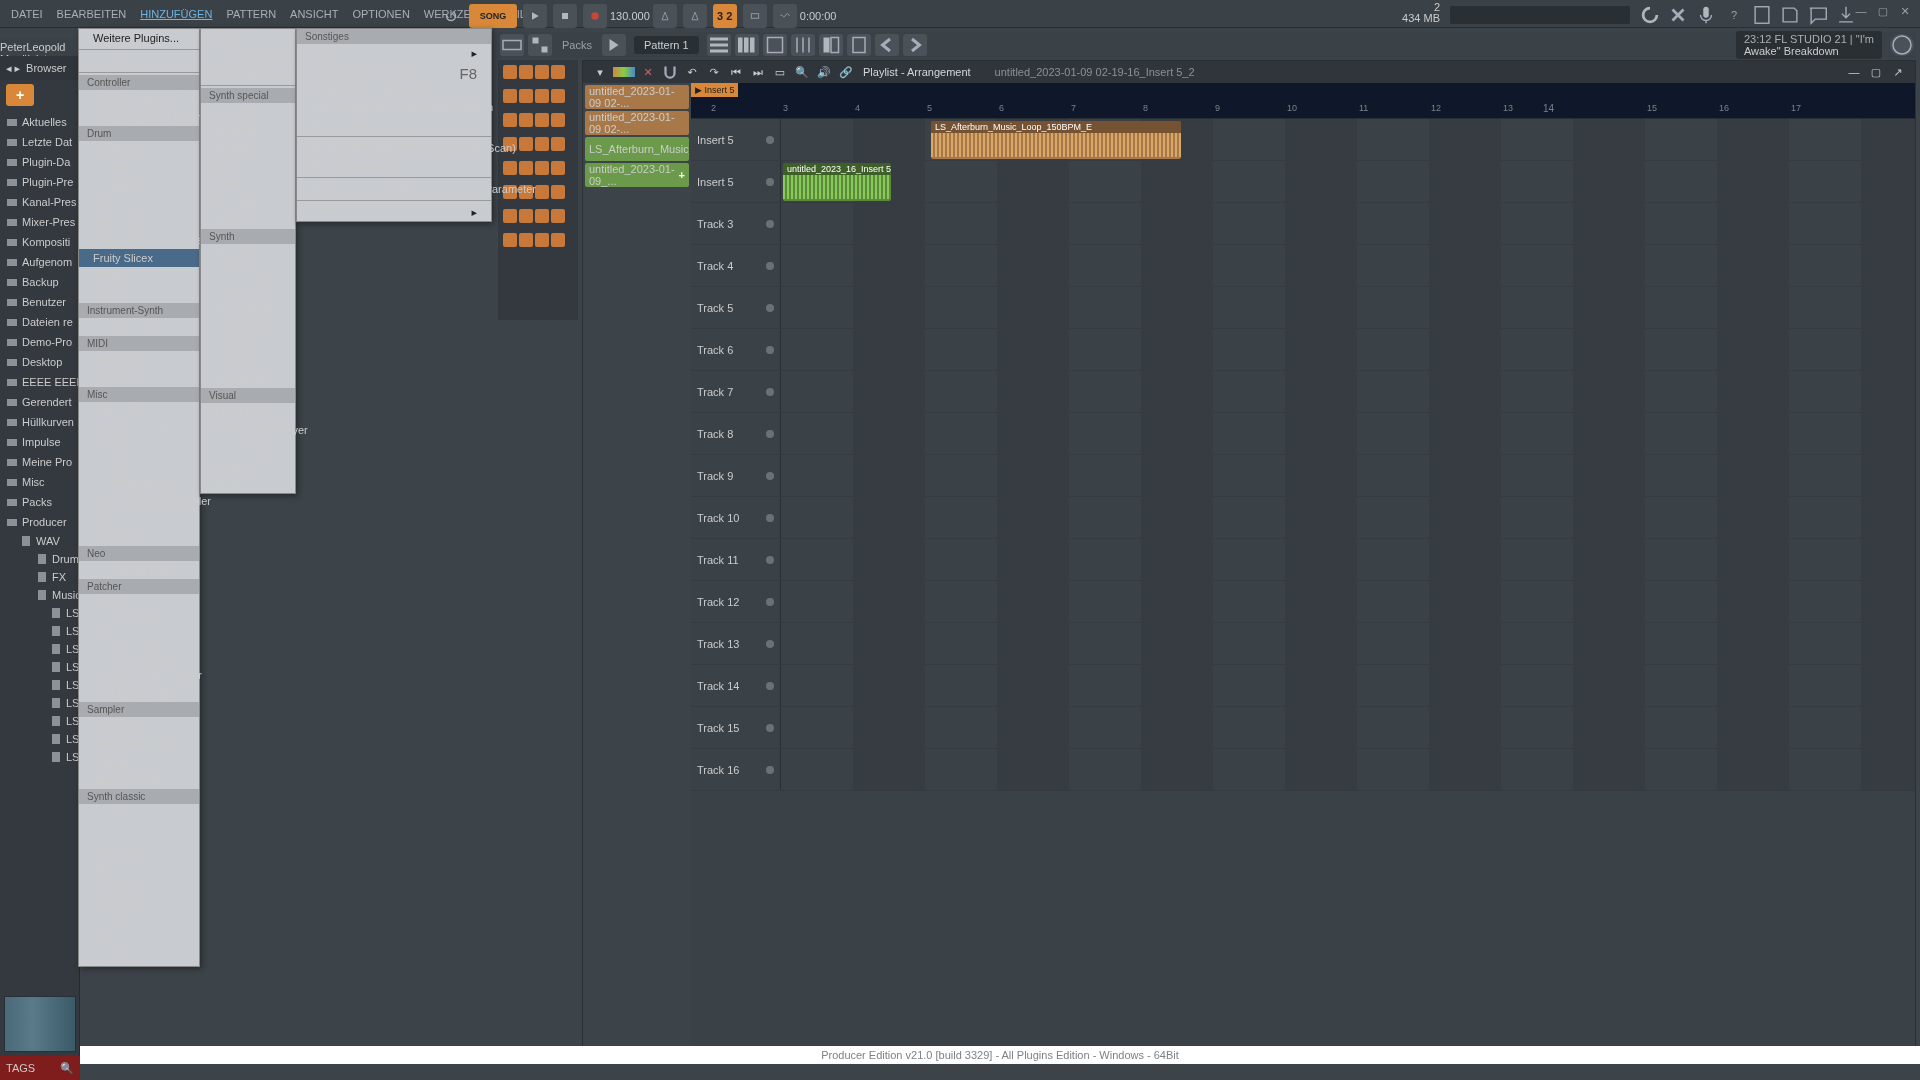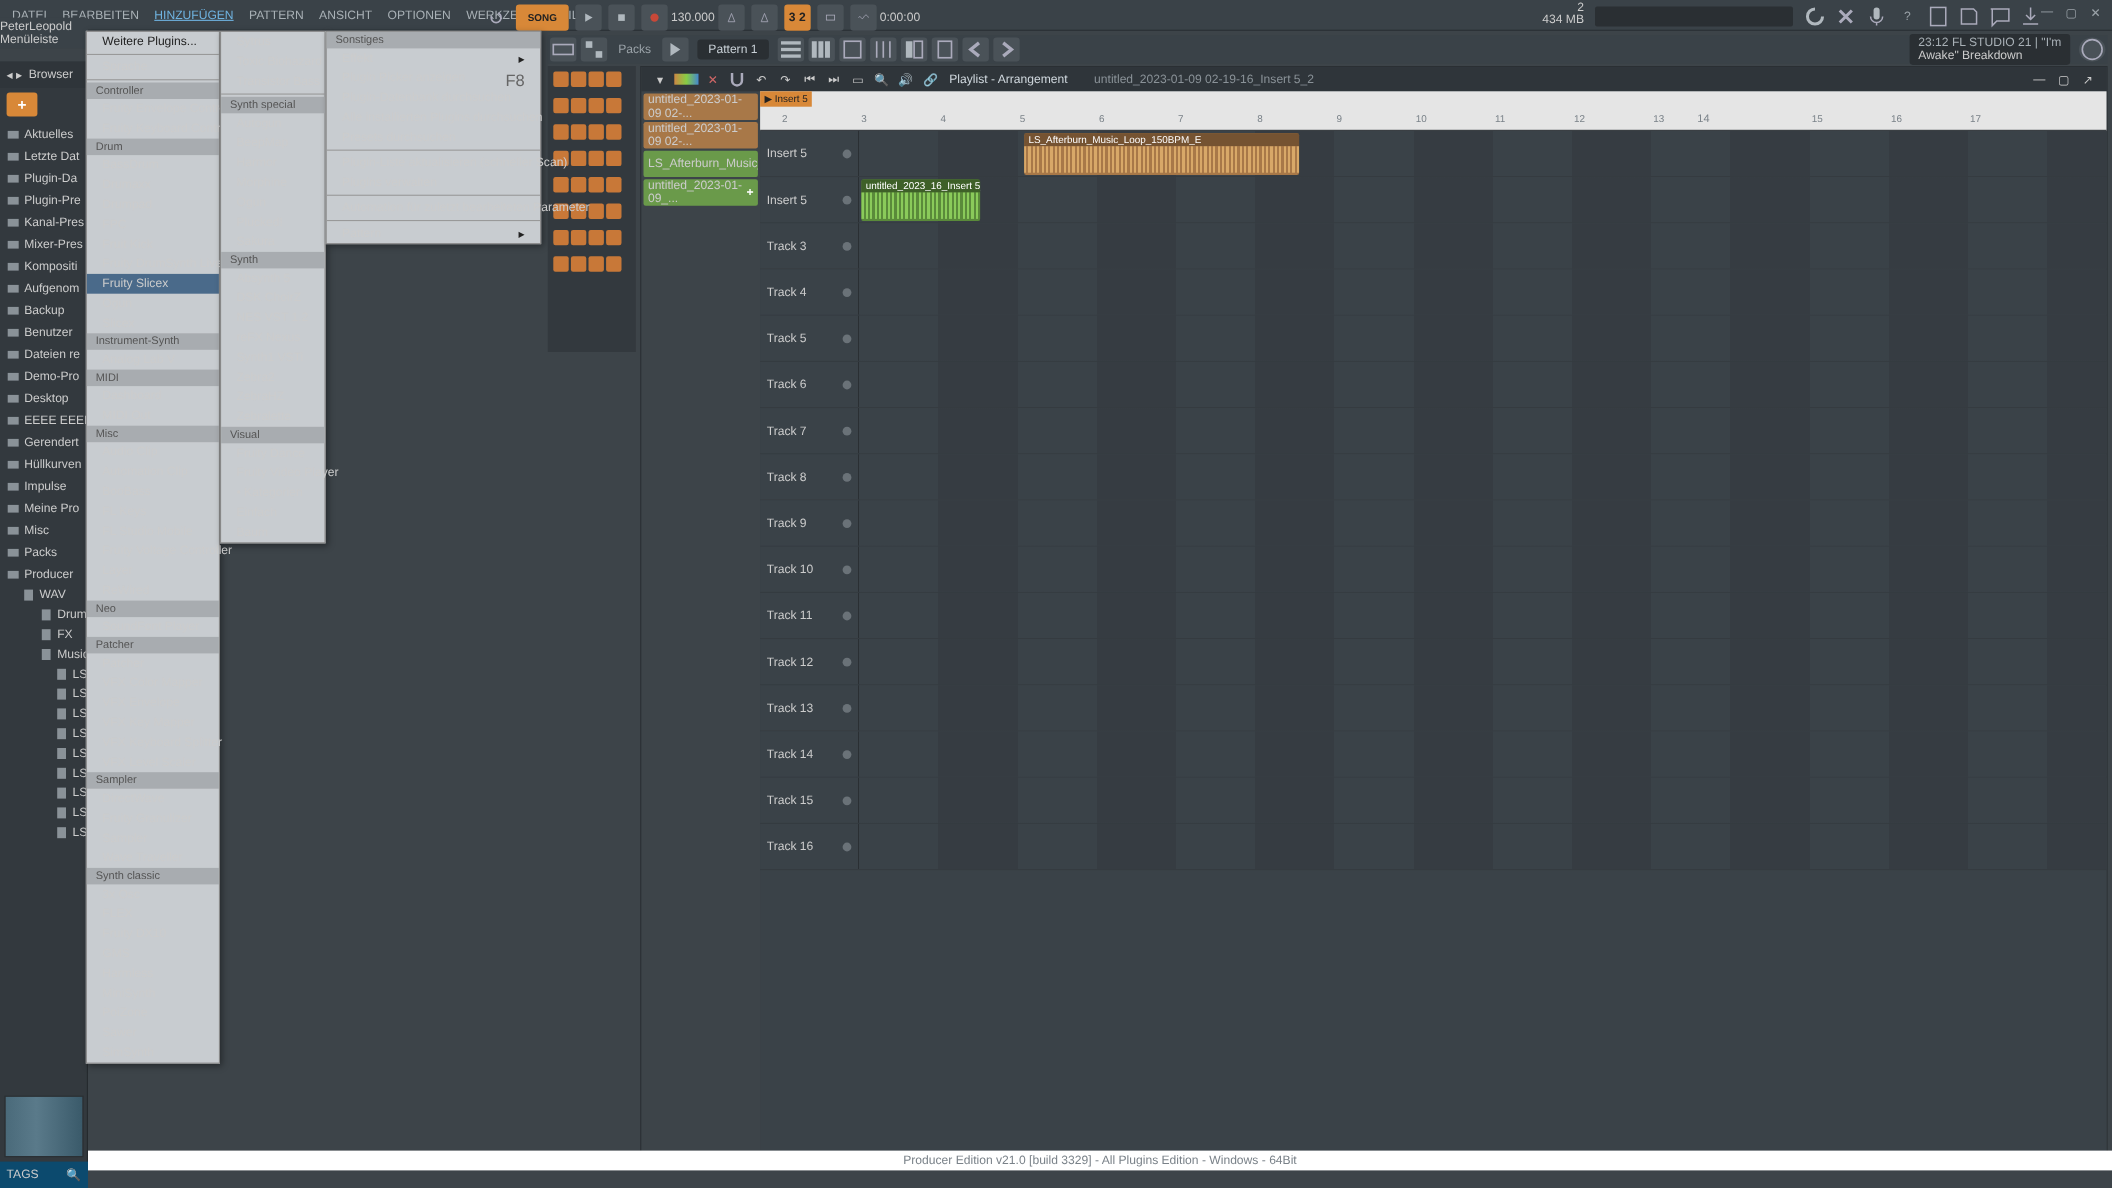--- a/index.html
+++ b/index.html
@@ -3,34 +3,34 @@
 <meta charset="utf-8">
 <style>
 *{margin:0;padding:0;box-sizing:border-box;font-family:Arial,sans-serif;font-size:11px;color:#ccc;user-select:none}
 body{background:#3d4449;overflow:hidden;width:1920px;height:1080px;position:relative}
 .menubar{height:28px;background:#3a4248;display:flex;align-items:center;padding:0 4px;border-bottom:1px solid #2a2f33}
 .menubar span{padding:0 7px;font-size:11px;color:#a8b0b5;cursor:pointer}
 .menubar span.active{color:#6fb3e0;text-decoration:underline}
 .tbtn{width:24px;height:24px;background:#4a5258;border-radius:3px;margin:0 2px;display:flex;align-items:center;justify-content:center;cursor:pointer}
 .tbtn.orange{background:#d88838}
 .tbtn svg{width:12px;height:12px}
-.hint{position:absolute;top:16px;left:0;width:80px;height:28px;background:#3a4248;padding:2px 0;font-size:10px;color:#8a9298}
+.hint{position:absolute;top:39px;left:0;width:80px;height:28px;background:#3a4248;padding:2px 0;font-size:10px;color:#8a9298}
 .left-panel{position:absolute;top:56px;left:0;width:80px;bottom:0;background:#33393e;border-right:1px solid #252a2e}
 .browser-hdr{height:24px;display:flex;align-items:center;padding:0 6px;background:#2f353a;font-size:11px;color:#9aa2a8}
 .browser-hdr .arrows{margin-right:6px}
 .plus-btn{width:28px;height:22px;background:#d88838;border-radius:3px;margin:4px 6px;display:flex;align-items:center;justify-content:center;color:#fff;font-size:14px;font-weight:bold}
 .tree{padding:2px 0}
 .tree-item{display:flex;align-items:center;height:18px;padding-left:6px;font-size:11px;color:#b8c0c6;white-space:nowrap;overflow:hidden;cursor:pointer}
 .tree-item.bold{font-weight:normal;color:#d0d8de;height:20px}
 .tree-item .ico{width:12px;height:12px;margin-right:4px;flex-shrink:0}
 .tree-item.indent1{padding-left:20px}
 .tree-item.indent2{padding-left:36px}
 .tree-item.indent3{padding-left:50px}
 .waveform-thumb{position:absolute;bottom:28px;left:4px;width:72px;height:56px;background:linear-gradient(90deg,#4a6a7a 0%,#5a7a8a 40%,#3a5a6a 100%);border:1px solid #2a2f33}
-.tags-bar{position:absolute;bottom:0;left:0;width:80px;height:24px;background:#0c4a6e;display:flex;align-items:center;padding:0 6px;font-size:10px;color:#7a8289}
+.tags-bar{position:absolute;bottom:0;left:0;width:80px;height:24px;background:#7f1d1d;display:flex;align-items:center;padding:0 6px;font-size:10px;color:#7a8289}
 .tags-bar .search{margin-left:auto}
 
 
 .menu{position:absolute;background:#c8ccd0;border:1px solid #888;box-shadow:2px 2px 6px rgba(0,0,0,.4);color:#222;font-size:11px}
 .menu .mi{padding:3px 14px;white-space:nowrap;cursor:pointer;color:#222}
 .menu .mi.hl{background:#4a6a8a;color:#fff}
 .menu .sect{padding:2px 8px;background:#a8acb0;color:#555;font-size:10px}
 .menu .sep{height:1px;background:#999;margin:2px 0}
 .menu .arrow::after{content:'▸';float:right;margin-left:20px}
 .menu1{top:28px;left:78px;width:122px}
@@ -44,21 +44,21 @@
 .pl-toolbar .tb{width:18px;height:18px;margin:0 2px;display:flex;align-items:center;justify-content:center;cursor:pointer}
 .pl-toolbar .title{color:#d0d8de;margin-left:6px}
 .pl-toolbar .subtitle{color:#8a9298;margin-left:24px}
 .pl-toolbar .ctrls{margin-left:auto;display:flex}
 .pl-clips{position:absolute;top:22px;left:0;width:108px}
 .pl-clip{height:24px;margin:2px;border-radius:2px;display:flex;align-items:center;padding:0 4px;font-size:10px;overflow:hidden}
 .pl-clip.orange{background:#a87848;color:#fff}
 .pl-clip.green{background:#6a9a4a;color:#fff}
 .pl-clip .add{margin-left:auto;color:#fff;font-weight:bold}
 .track-area{position:absolute;top:22px;left:108px;right:0;bottom:0;background:#3a4248}
-.ruler{height:36px;background:#e5e5e5;position:relative;border-bottom:1px solid #2a2f33}
+.ruler{height:36px;background:#0f172a;position:relative;border-bottom:1px solid #2a2f33}
 .track{height:42px;border-bottom:1px solid #353b40;position:relative;display:flex}
 .track-hdr{width:90px;background:#3a4248;border-right:1px solid #2a2f33;display:flex;align-items:center;padding-left:6px;font-size:10px;color:#8a9298;position:relative}
 .track-hdr .dot{width:8px;height:8px;border-radius:50%;background:#6a7278;position:absolute;right:6px}
 .track-lane{flex:1;position:relative;background:repeating-linear-gradient(90deg,#3a4248 0,#3a4248 72px,#363c42 72px,#363c42 144px)}
 .clip{position:absolute;height:38px;top:2px;border-radius:2px;overflow:hidden}
 .clip.audio-orange{background:#a87848}
 .clip.audio-green{background:#5a8a3a}
 .clip-label{font-size:9px;color:#fff;padding:1px 4px;background:rgba(0,0,0,.3);white-space:nowrap}
 .clip-wave{height:24px;background:repeating-linear-gradient(90deg,#d8a868 0,#d8a868 2px,#a87848 2px,#a87848 4px)}
 .clip.audio-green .clip-wave{background:repeating-linear-gradient(90deg,#8aca5a 0,#8aca5a 2px,#5a8a3a 2px,#5a8a3a 4px)}

